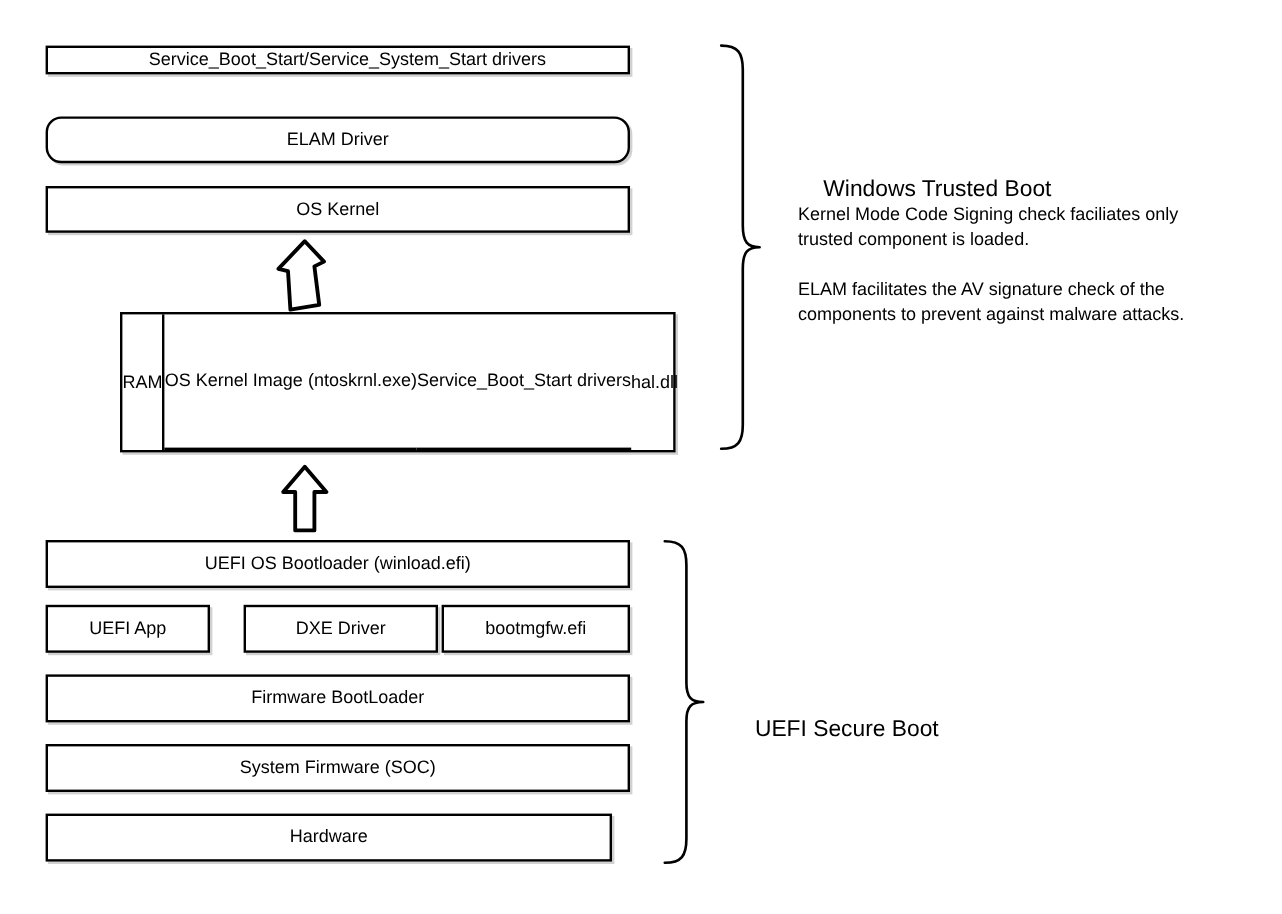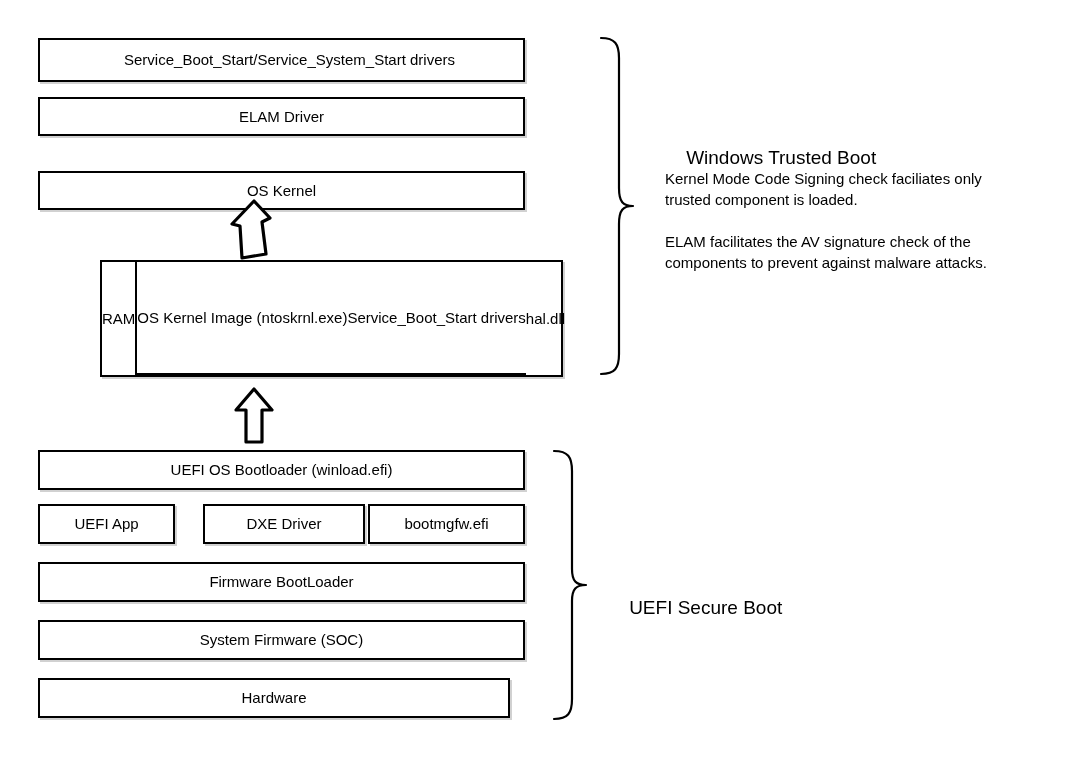--- a/index.html
+++ b/index.html
@@ -79,29 +79,29 @@
     color:#000;
   }
   .note-block p{margin:0 0 21px 0;}
   .note-block p:last-child{margin-bottom:0;}
 </style>
 </head>
 <body>
 
 <div id="stage">
 
-  <div class="box" style="left:38px;top:38px;width:487px;height:44px;padding-left:16px;">
+  <div class="box" style="left:38px;top:38px;width:487px;height:24px;padding-left:16px;">
     <span>Service_Boot_Start/Service_System_Start drivers</span>
   </div>
 
-  <div class="box" style="left:38px;top:97px;width:487px;height:39px;">
+  <div class="box" style="left:38px;top:97px;width:487px;height:39px;border-radius:13px;">
     <span>ELAM Driver</span>
   </div>
 
-  <div class="box" style="left:38px;top:155px;width:487px;height:39px;margin-top:16px;">
+  <div class="box" style="left:38px;top:155px;width:487px;height:39px;">
     <span>OS Kernel</span>
   </div>
 
   <div class="arrow" style="left:228px;top:198px;width:56px;height:62px;">
     <svg width="56" height="62" viewBox="0 0 56 62" xmlns="http://www.w3.org/2000/svg">
       <path d="M14 60 L12 28 L4 26 L26 3 L42 20 L34 24 L38 56 Z" fill="#ffffff" stroke="#000000" stroke-width="3.2" stroke-linejoin="round" stroke-linecap="round"></path>
     </svg>
   </div>
 
   <div class="ram-table" style="left:100px;top:260px;width:463px;height:117px;">

